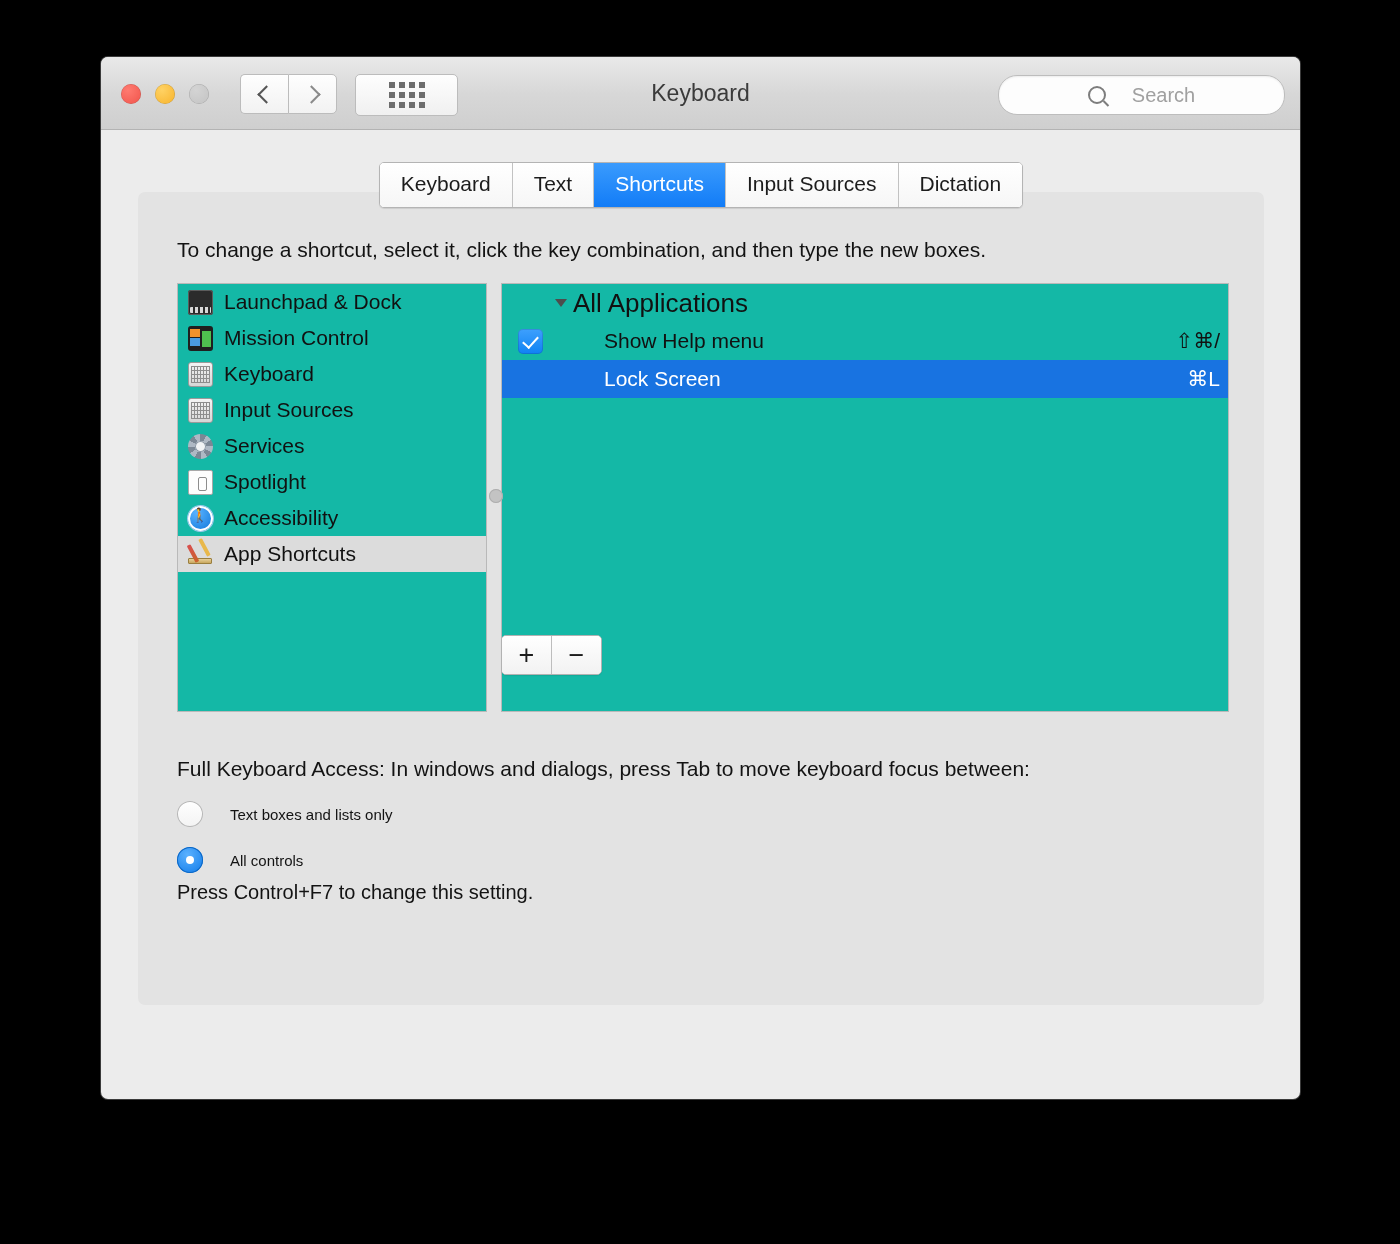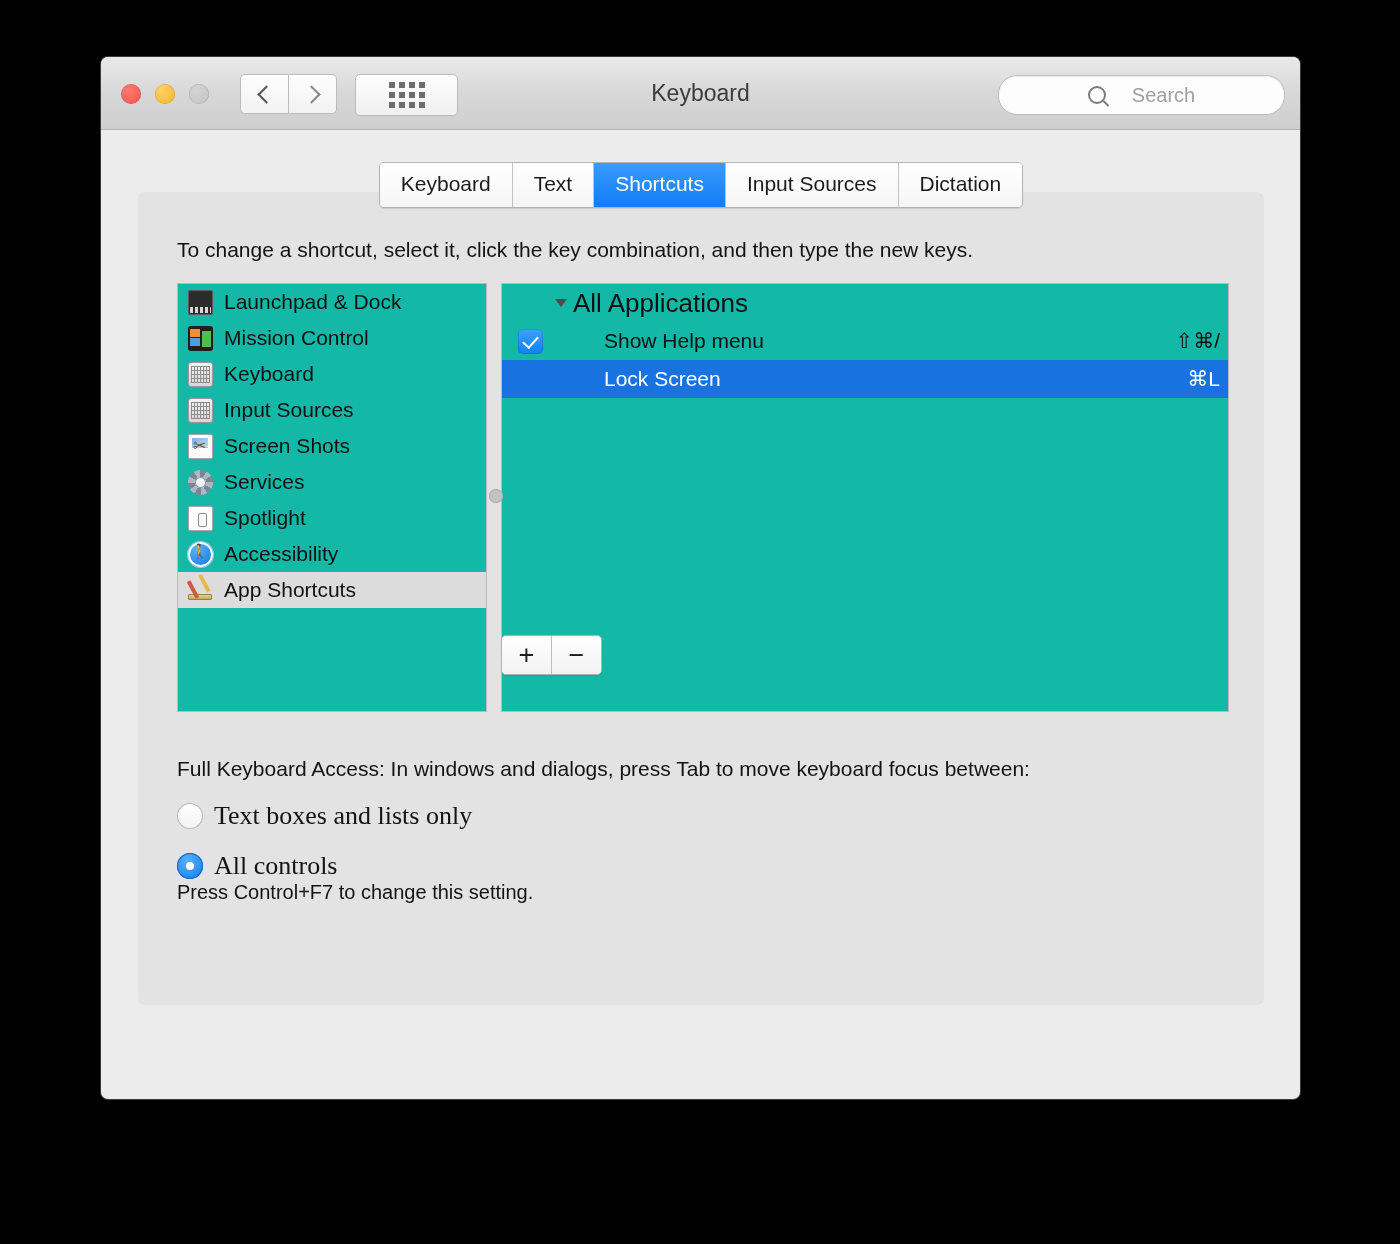--- a/index.html
+++ b/index.html
@@ -272,21 +272,21 @@
   }
   .pmbtn.first { border-right: 1px solid #bdbdbd; }
 
   
   .fka {
     position: absolute;
     left: 39px; top: 565px;
     font-size: 21px;
     color: #131313;
   }
-  .radio-row { display:flex; align-items:center; gap:11px; margin-top: 20px; font-size: 26px; color:#131313;font-family:Liberation Serif, serif;}
+  .radio-row { display:flex; align-items:center; gap:27px; margin-top: 20px; font-size: 15px; color:#131313;}
   .radio {
     width: 26px; height: 26px;
     border-radius: 50%;
     background: linear-gradient(to bottom,#ffffff,#f3f3f3);
     box-shadow: inset 0 0 0 1px #b5b5b5;
     flex: none;
     position: relative;
   }
   .radio.on {
     background: radial-gradient(circle at 40% 30%, #5ab1ff, #0f7ae8);
@@ -354,44 +354,40 @@
       <div class="tabs">
         <div class="tabstrip">
           <div class="tab">Keyboard</div>
           <div class="tab">Text</div>
           <div class="tab selected">Shortcuts</div>
           <div class="tab">Input Sources</div>
           <div class="tab">Dictation</div>
         </div>
       </div>
 
-      <div class="hint">To change a shortcut, select it, click the key combination, and then type the new keys.</div>
+      <div class="hint">To change a shortcut, select it, click the key combination, and then type the new boxes.</div>
 
       <div class="lists">
 
         <div class="listpane left-pane">
           <div class="catrow">
             <span class="caticon ic-launchpad"></span>
             <span>Launchpad &amp; Dock</span>
           </div>
           <div class="catrow">
             <span class="caticon ic-mission"></span>
             <span>Mission Control</span>
           </div>
           <div class="catrow">
             <span class="caticon ic-keyboard"></span>
             <span>Keyboard</span>
           </div>
           <div class="catrow">
             <span class="caticon ic-keyboard"></span>
             <span>Input Sources</span>
-          </div>
-          <div class="catrow">
-            <span class="caticon ic-screenshot"></span>
-            <span>Screen Shots</span>
           </div>
           <div class="catrow">
             <span class="caticon ic-gear"></span>
             <span>Services</span>
           </div>
           <div class="catrow">
             <span class="caticon ic-spotlight"></span>
             <span>Spotlight</span>
           </div>
           <div class="catrow">

